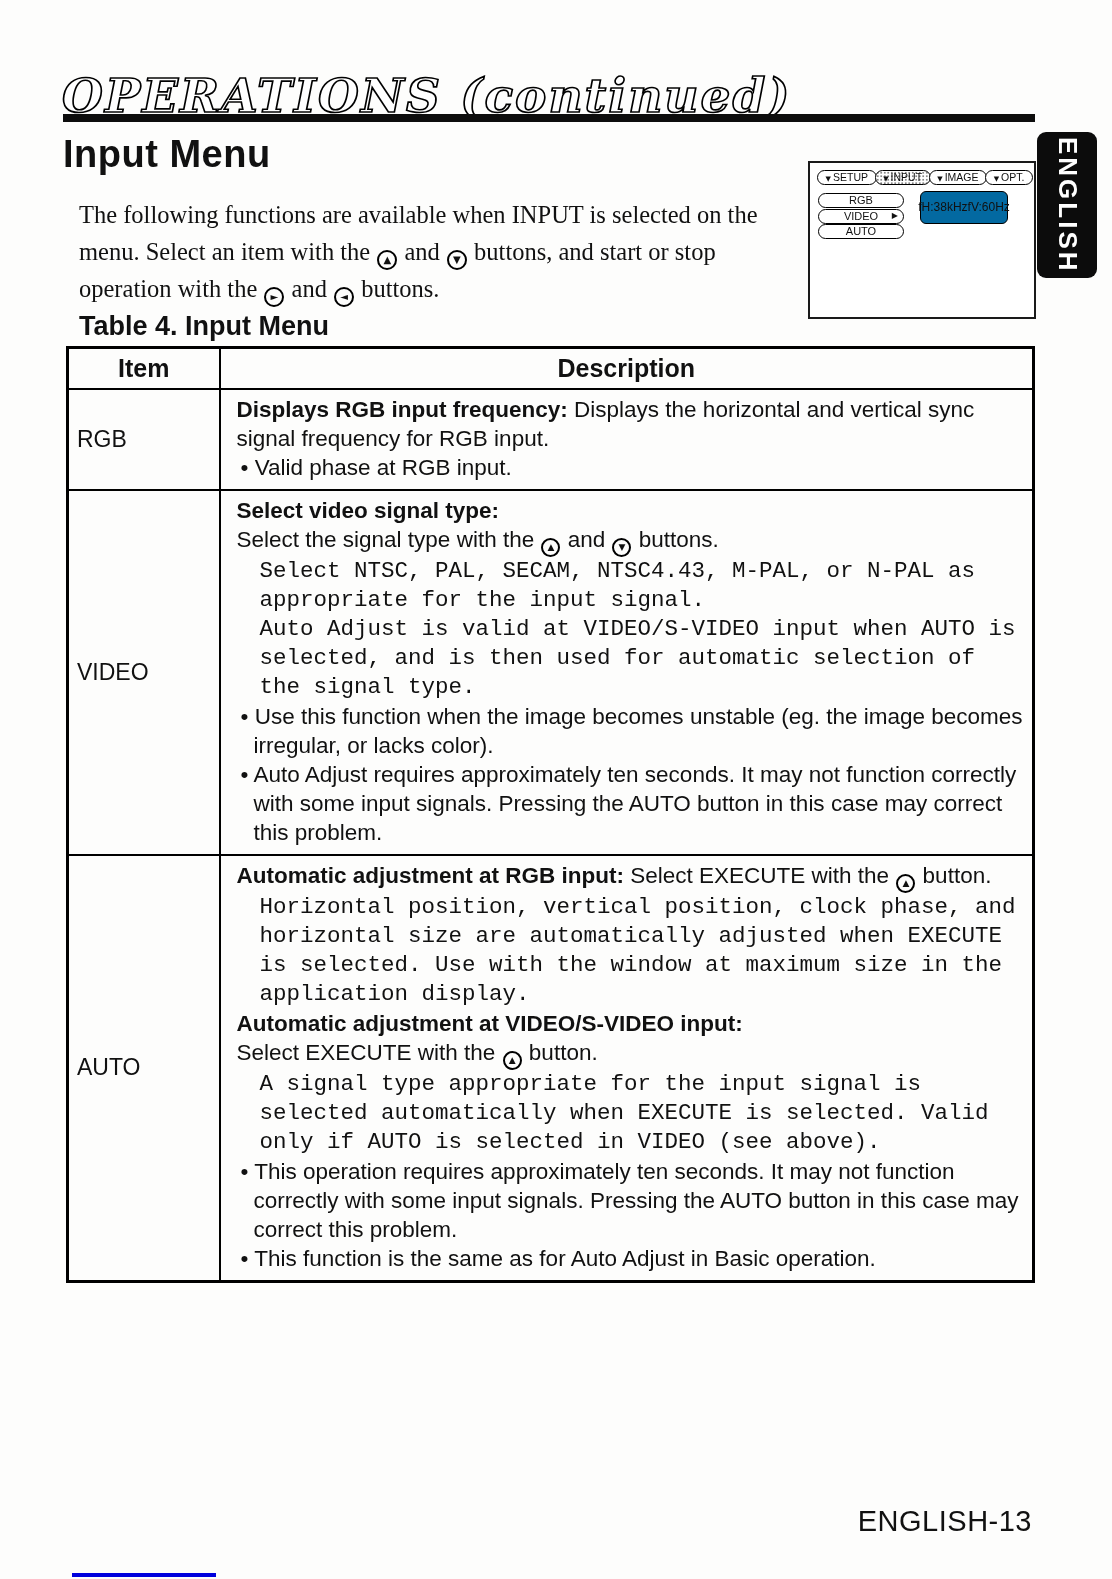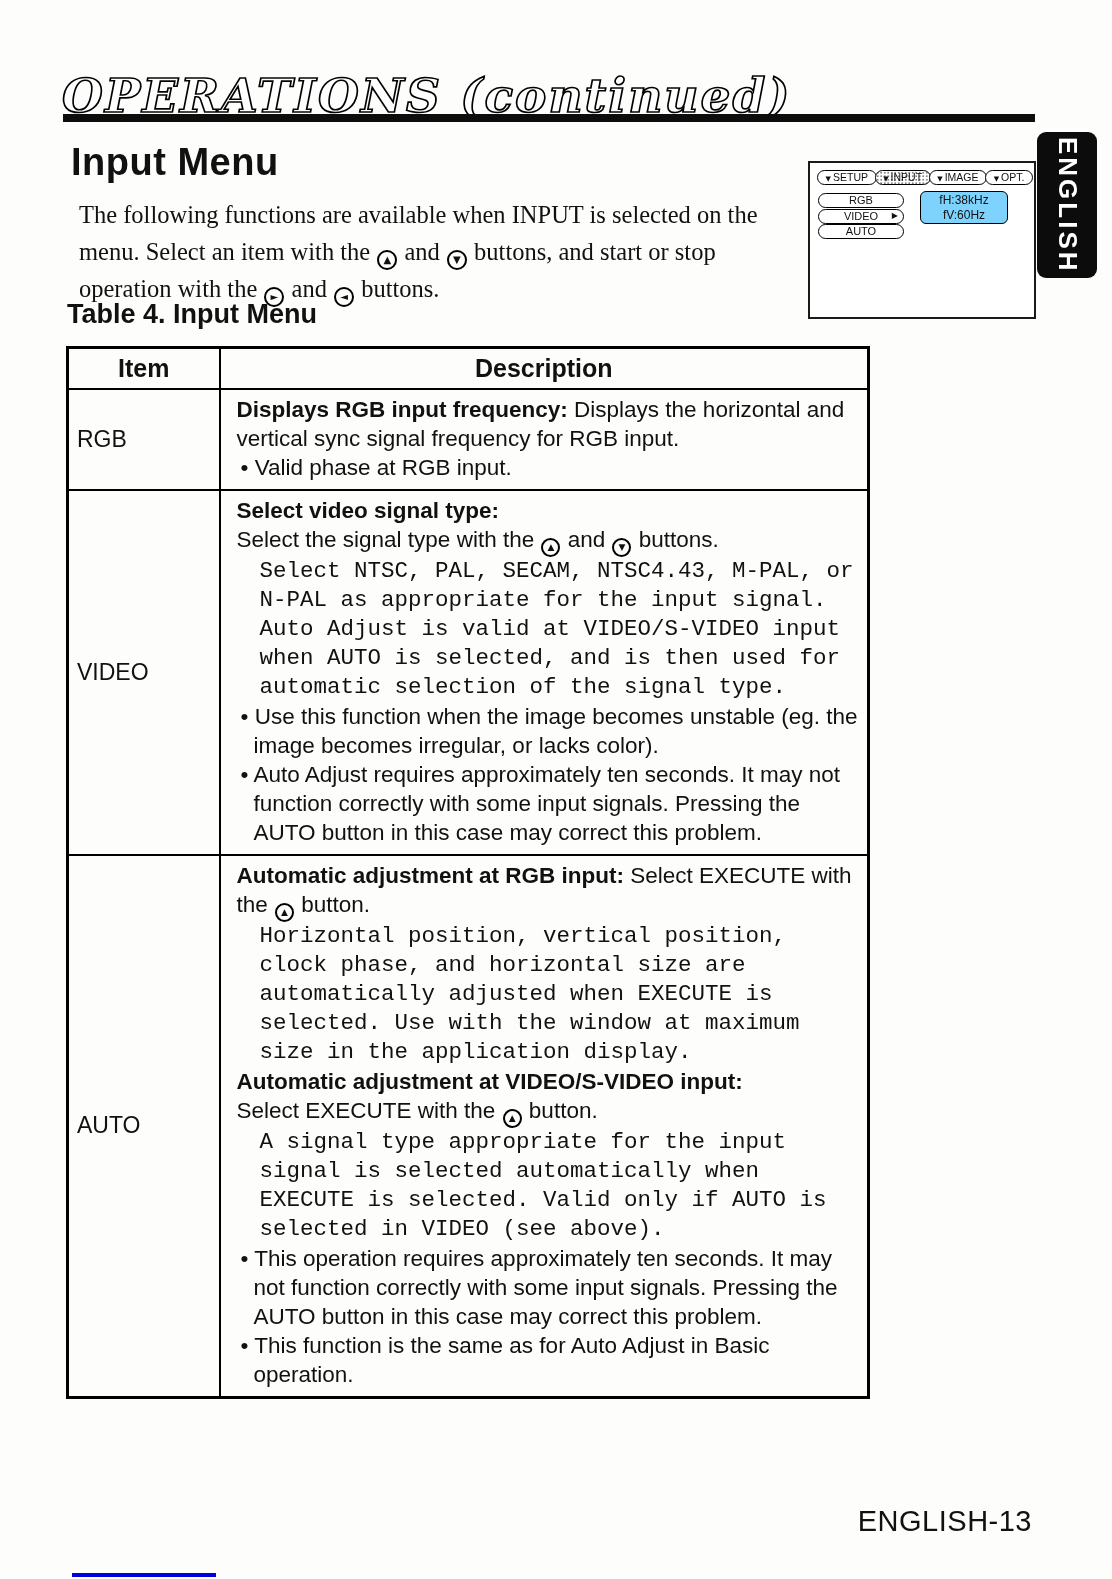--- a/index.html
+++ b/index.html
@@ -34,25 +34,25 @@
     display:flex; align-items:center; justify-content:center;
   }
   .language-tab span {
     writing-mode:vertical-rl; text-orientation:mixed;
     color:#fff; font-weight:bold; font-size:26px; letter-spacing:3px;
     font-family:"Liberation Sans", sans-serif;
   }
 
   
   .section-title {
-    position:absolute; left:63px; top:133px; margin:8px;
+    position:absolute; left:63px; top:133px; margin:0;
     font-size:38px; font-weight:bold; letter-spacing:0.5px;
   }
   .table-caption {
-    position:absolute; left:63px; top:295px; margin:4px;
+    position:absolute; left:63px; top:295px; margin:16px;
     font-size:27px; font-weight:bold;
   }
 
   
   .intro {
     position:absolute; left:63px; top:180px; width:712px; margin:16px;
     font-family:"Liberation Serif", serif;
     font-size:24.5px; line-height:37px;
   }
 
@@ -91,28 +91,28 @@
     border:1.5px solid #000; border-radius:8px; background:#fff;
     display:flex; align-items:center; justify-content:center;
     font-size:11px; line-height:1;
   }
   .osd-btn .right-tri {
     position:absolute; right:5px; font-size:8px; top:2.5px;
     font-family:"DejaVu Sans", sans-serif;
   }
   .osd-freq {
     position:absolute; left:110px; top:28px; width:88px; height:33px;
-    border:1.5px solid #000; border-radius:6px; background:#7dd3fc;
-    display:flex; flex-direction:column; align-items:center; justify-content:center;
+    border:1.5px solid #000; border-radius:6px; background:#0369a1;
+    display:flex; align-items:center; justify-content:center;
     font-size:12px; line-height:15px;
   }
 
   
   table.menu-table {
-    position:absolute; left:66px; top:346px; width:804px;
+    position:absolute; left:66px; top:346px; width:969px;
     border-collapse:collapse; table-layout:fixed;
     border:3px solid #000;
   }
   .menu-table th, .menu-table td { border:2.5px solid #000; }
   .menu-table col.c-item { width:152px; }
   .menu-table thead th {
     height:41px; font-size:25px; font-weight:bold; text-align:center;
     padding:0;
   }
   td.item-cell {

